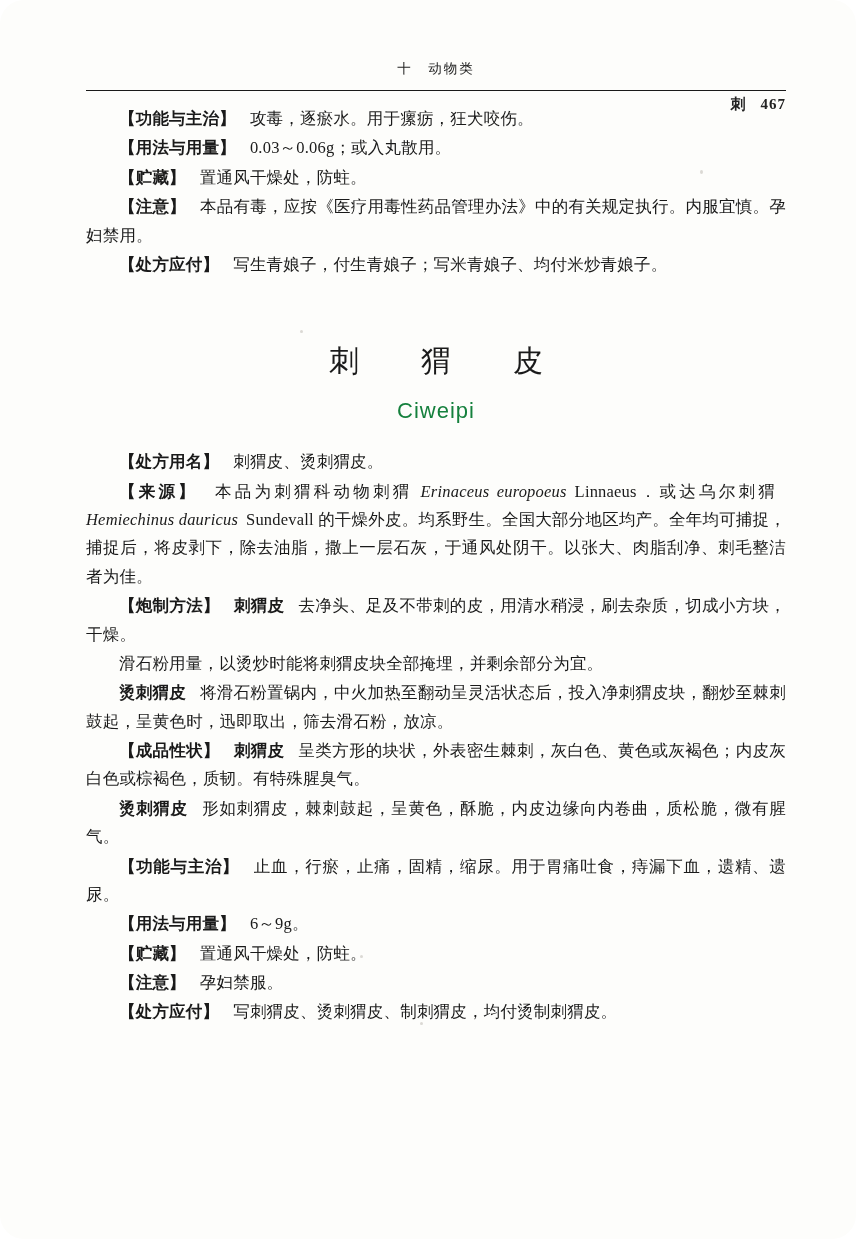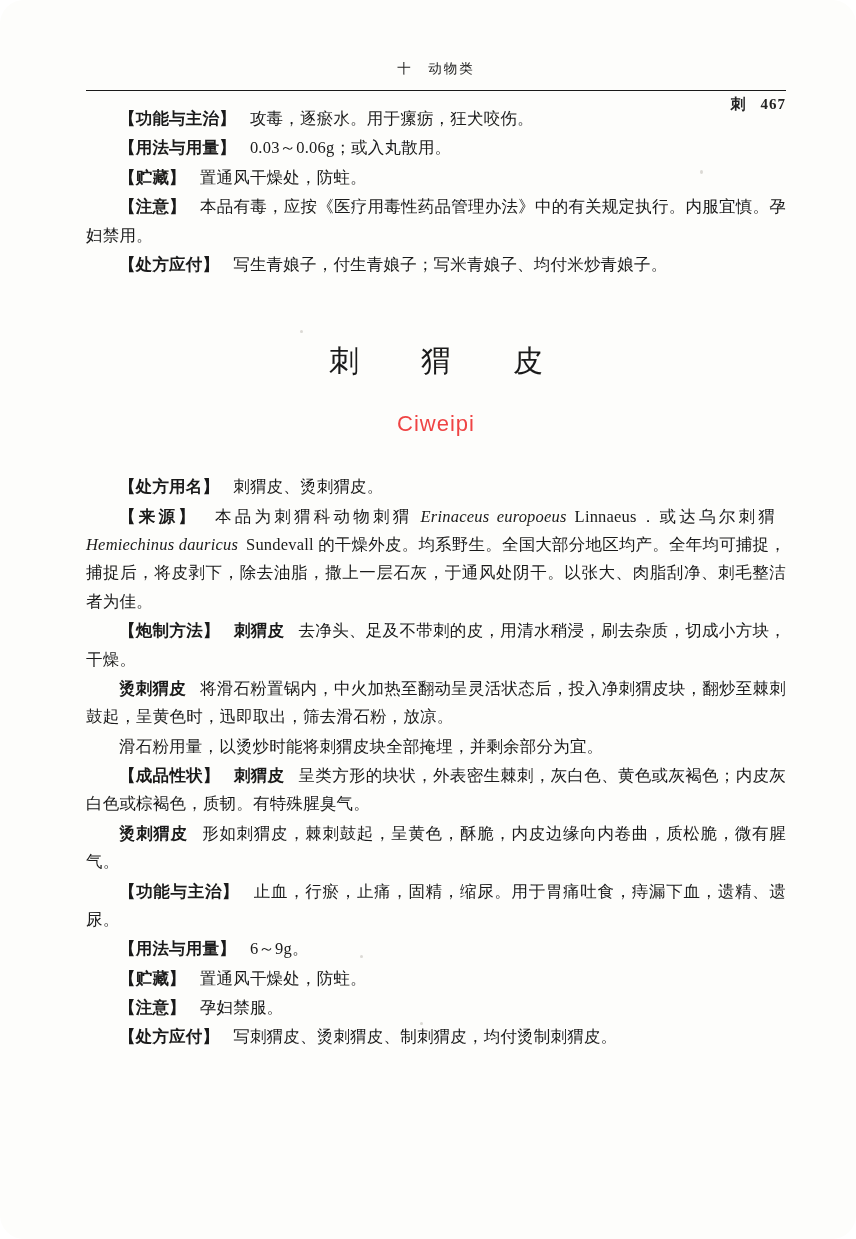--- a/index.html
+++ b/index.html
@@ -106,28 +106,28 @@
     text-align: center;
   }
   .cn-title {
     font-size: 30px;
     font-weight: normal;
     letter-spacing: 16px;
     text-indent: 16px;
     font-family: "Liberation Serif", "DejaVu Serif", serif;
   }
   .py-title {
-    margin-top: 29px;
+    margin-top: 16px;
     font-size: 22px;
     letter-spacing: 1px;
     font-family: "Liberation Sans", sans-serif;
-    color: #ef4444;
+    color: #15803d;
   }
   .after-title {
-    margin-top: 36px;
+    margin-top: 24px;
   }
   .speck {
     position: absolute;
     background: #b9b5ad;
     border-radius: 50%;
     opacity: .5;
   }
 </style>
 </head>
 <body>
@@ -180,25 +180,25 @@
 
       <p class="para indent">
         <span class="tag">【来源】</span><span class="gap"></span><span>本品为刺猬科动物刺猬</span><span class="gap-sm"></span><span class="latin">Erinaceus europoeus</span><span class="gap-sm"></span><span>Linnaeus．或达乌尔刺猬</span><span class="gap-sm"></span><span class="latin">Hemiechinus dauricus</span><span class="gap-sm"></span><span>Sundevall 的干燥外皮。均系野生。全国大部分地区均产。全年均可捕捉，捕捉后，将皮剥下，除去油脂，撒上一层石灰，于通风处阴干。以张大、肉脂刮净、刺毛整洁者为佳。</span>
       </p>
 
       <p class="para indent">
         <span class="tag">【炮制方法】</span><span class="gap"></span><span class="sub">刺猬皮</span><span class="gap"></span><span>去净头、足及不带刺的皮，用清水稍浸，刷去杂质，切成小方块，干燥。</span>
       </p>
 
       <p class="para indent">
+        <span>滑石粉用量，以烫炒时能将刺猬皮块全部掩埋，并剩余部分为宜。</span>
+      </p>
+
+      <p class="para indent">
         <span class="sub">烫刺猬皮</span><span class="gap"></span><span>将滑石粉置锅内，中火加热至翻动呈灵活状态后，投入净刺猬皮块，翻炒至棘刺鼓起，呈黄色时，迅即取出，筛去滑石粉，放凉。</span>
-      </p>
-
-      <p class="para indent">
-        <span>滑石粉用量，以烫炒时能将刺猬皮块全部掩埋，并剩余部分为宜。</span>
       </p>
 
       <p class="para indent">
         <span class="tag">【成品性状】</span><span class="gap"></span><span class="sub">刺猬皮</span><span class="gap"></span><span>呈类方形的块状，外表密生棘刺，灰白色、黄色或灰褐色；内皮灰白色或棕褐色，质韧。有特殊腥臭气。</span>
       </p>
 
       <p class="para indent">
         <span class="sub">烫刺猬皮</span><span class="gap"></span><span>形如刺猬皮，棘刺鼓起，呈黄色，酥脆，内皮边缘向内卷曲，质松脆，微有腥气。</span>
       </p>
 

